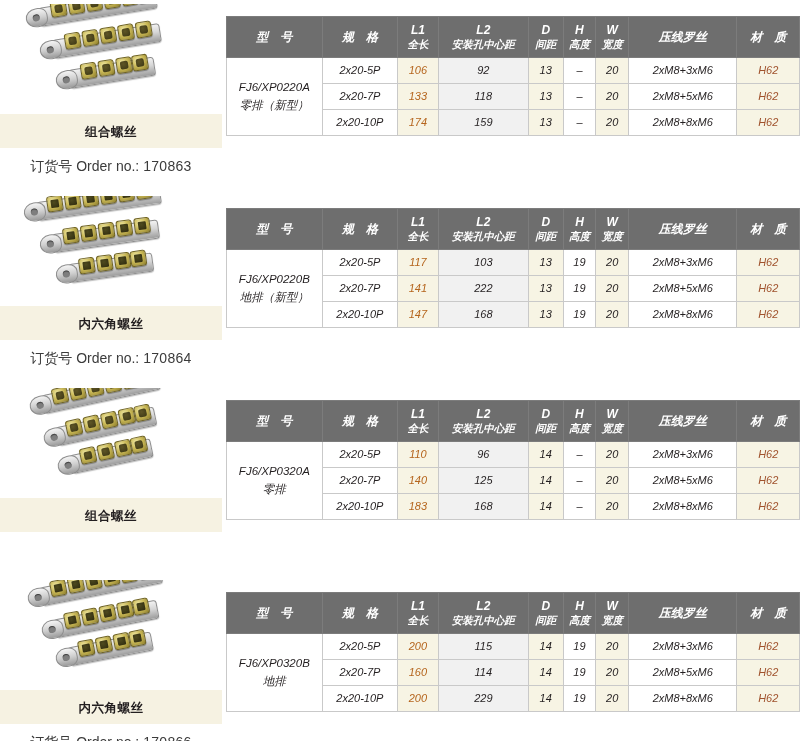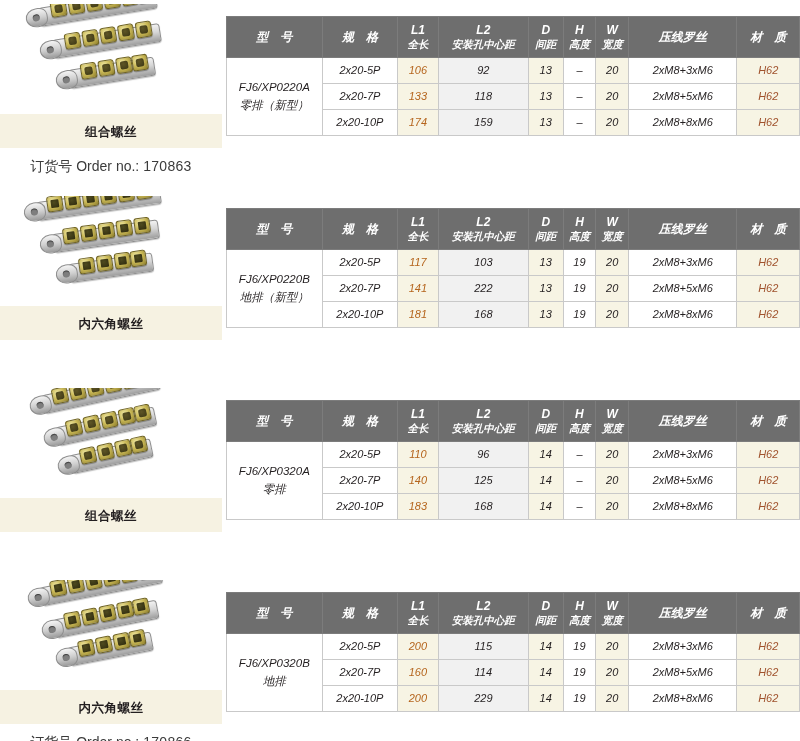--- a/index.html
+++ b/index.html
@@ -335,20 +335,24 @@
           <div class="lug" style="left:0px; top:0px;"></div>
           <div class="screw hex" style="left:24px; top:-4px;"></div>
           <div class="screw hex" style="left:42px; top:-4px;"></div>
           <div class="screw hex" style="left:60px; top:-4px;"></div>
           <div class="screw hex" style="left:76px; top:-4px;"></div>
         </div>
       </div>
       <div class="caption-band">
         <div class="product-caption">内六角螺丝</div>
       </div>
+      <div class="order-line">
+        <span>订货号 Order no.:</span>
+        <span class="no">170864</span>
+      </div>
     </div>
 
     <table class="spec-table" style="left:226px; top:16px;">
       <thead>
         <tr>
           <th class="col-model">型　号</th>
           <th class="col-spec">规　格</th>
           <th class="col-l1">
             <span class="big">L1</span>
             <span class="sub">全长</span>
@@ -393,21 +397,21 @@
           <td class="tint num-hl">141</td>
           <td class="grey">222</td>
           <td class="tint">13</td>
           <td>19</td>
           <td class="tint">20</td>
           <td>2xM8+5xM6</td>
           <td class="h62">H62</td>
         </tr>
         <tr>
           <td>2x20-10P</td>
-          <td class="tint num-hl">181</td>
+          <td class="tint num-hl">147</td>
           <td class="grey">168</td>
           <td class="tint">13</td>
           <td>19</td>
           <td class="tint">20</td>
           <td>2xM8+8xM6</td>
           <td class="h62">H62</td>
         </tr>
       </tbody>
     </table>
   </div>

